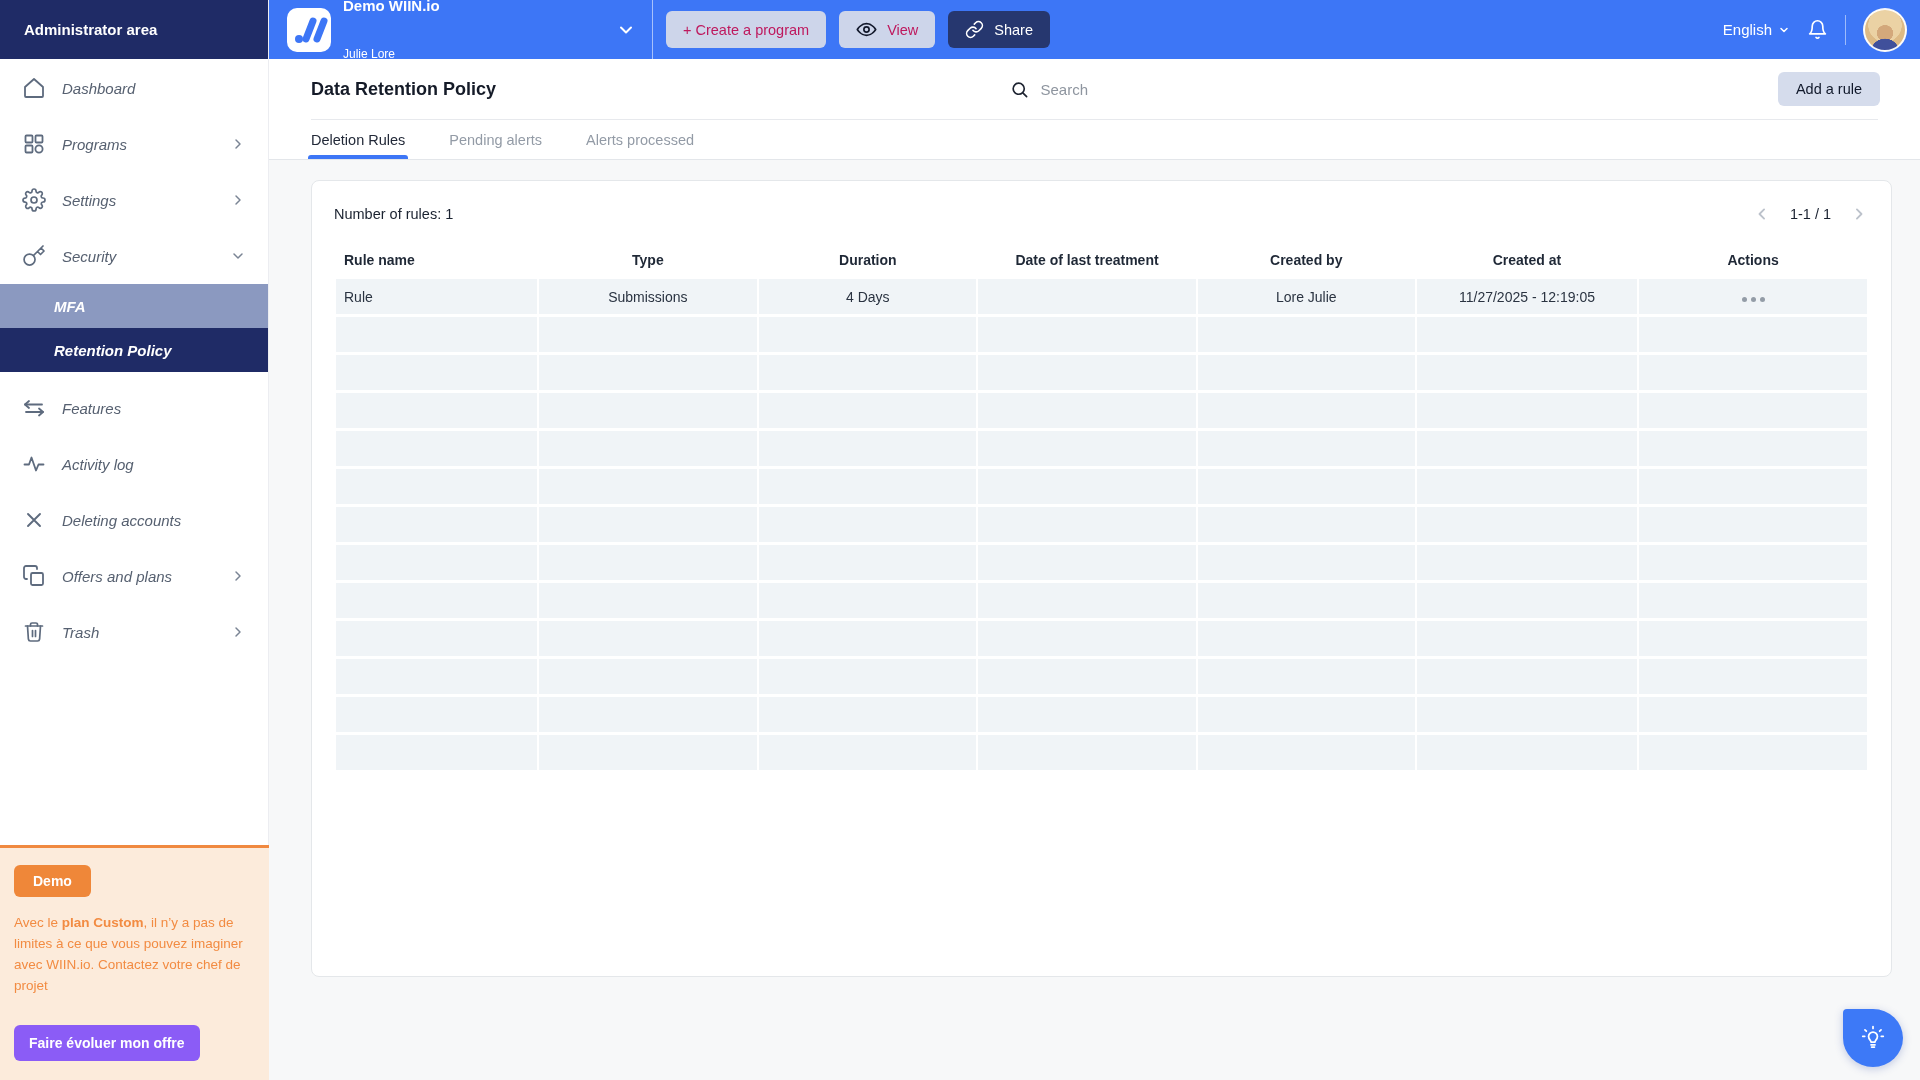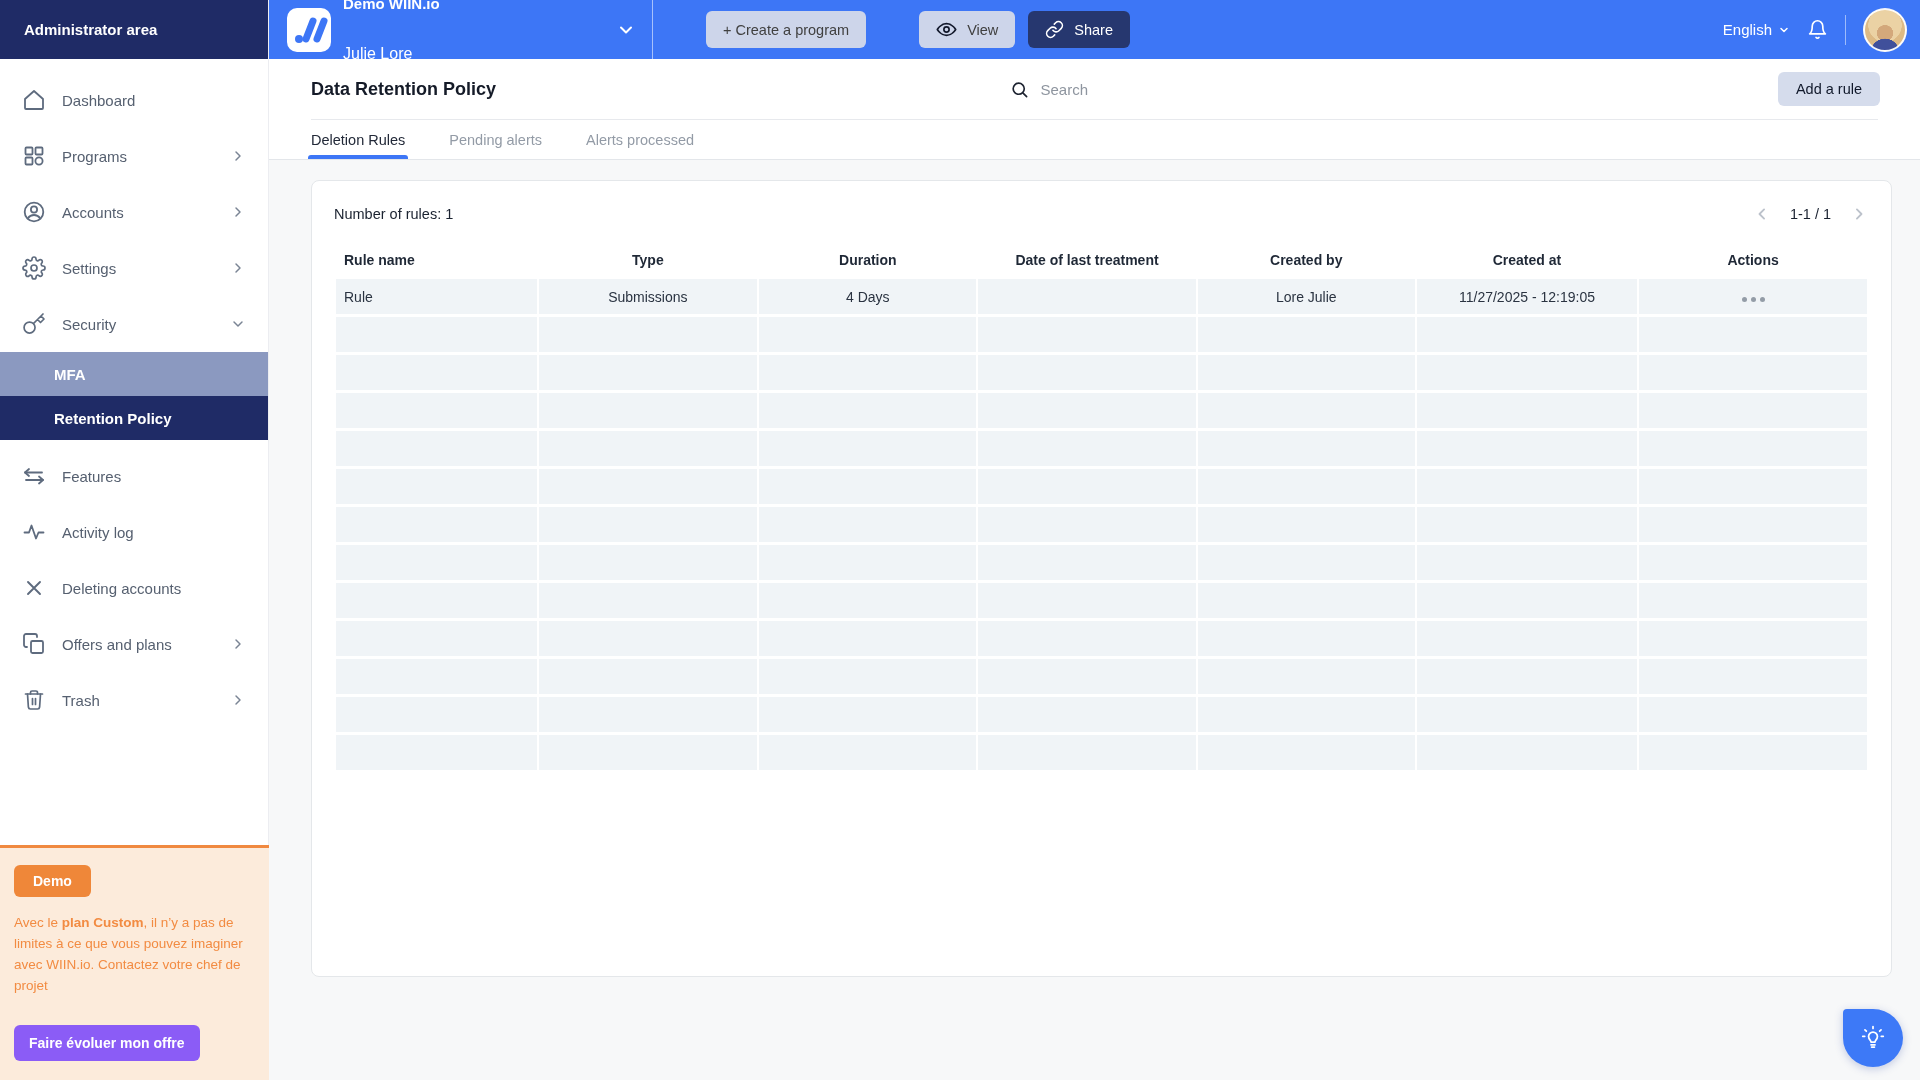--- a/index.html
+++ b/index.html
@@ -3,21 +3,21 @@
 <meta charset="utf-8">
 <style>
   * { margin:0; padding:0; box-sizing:border-box; }
   html,body { width:1920px; height:1080px; overflow:hidden; }
   body { font-family:"Liberation Sans","DejaVu Sans",sans-serif; background:#F7F8F9; position:relative; }
   svg { display:block; }
 
   
   .sidebar { position:absolute; left:0; top:0; width:269px; height:1080px; background:#FFFFFF; border-right:1px solid #ECEDF1; z-index:5; }
   .sidebar-header { height:59px; background:#1F2B66; color:#FFFFFF; display:flex; align-items:center; padding:0 24px; font-size:15px; font-weight:700; }
-  .nav { padding-top:13px; }
+  .nav { padding-top:1px;font-style:italic; }
   .nav-item { height:56px; display:flex; align-items:center; padding:0 22px; gap:16px; color:#566070; font-size:15px; cursor:pointer; }
   .nav-item .ico { color:#5E6B7E; flex:0 0 24px; }
   .nav-item .chev { margin-left:auto; color:#7A8494; }
   .nav-sub { height:44px; display:flex; align-items:center; padding-left:54px; font-size:15px; font-weight:600; color:#FFFFFF; cursor:pointer; }
   .nav-sub.mfa { background:#8B99C0; }
   .nav-sub.active { background:#1F2B66; }
   .nav-gap { height:8px; }
 
   
   .demo-panel { position:absolute; left:0; bottom:0; width:269px; height:235px; background:#FCEBDB; border-top:3px solid #F08940; padding:17px 14px 16px; }
@@ -25,26 +25,26 @@
   .demo-text { margin-top:15px; width:240px; font-size:13.5px; line-height:1.56; color:#F28B42; }
   .demo-text b { font-weight:700; }
   .demo-cta { display:inline-block; margin-top:29px; background:#8b5cf6; color:#FFF; border:none; border-radius:6px; font-family:inherit; font-size:14px; font-weight:600; padding:10px 15px; cursor:pointer; }
 
   
   .topbar { position:absolute; left:269px; top:0; right:0; height:59px; background:#3D76F6; display:flex; align-items:center; z-index:4; }
   .workspace { width:383px; height:59px; display:flex; align-items:center; padding-left:18px; gap:12px; cursor:pointer; }
   .logo { width:44px; height:44px; background:#FFFFFF; border-radius:10px; flex:0 0 44px; }
   .ws-text { line-height:1.3; color:#FFF; }
   .ws-title { font-size:15px; font-weight:700; }
-  .ws-sub { font-size:16px; font-weight:400;margin-top:31px; }
+  .ws-sub { font-size:12px; font-weight:400;margin-top:31px; }
   .ws-chev { margin-left:auto; margin-right:16px; color:#FFF; }
   .tb-divider { width:1px; height:59px; background:rgba(255,255,255,0.55); }
   .tb-actions { display:flex; align-items:center; gap:13px; margin-left:13px; }
   .btn { height:37px; display:inline-flex; align-items:center; gap:10px; border:none; border-radius:6px; font-family:inherit; font-size:14.5px; font-weight:500; padding:0 17px; cursor:pointer; }
-  .btn-light { background:#CDD5EA; color:#404040;margin-left:40px; }
+  .btn-light { background:#CDD5EA; color:#be185d; }
   .btn-navy { background:#26376F; color:#FFFFFF; }
   .tb-right { margin-left:auto; display:flex; align-items:center; gap:17px; padding-right:13px; }
   .lang { display:flex; align-items:center; gap:6px; color:#FFF; font-size:15px; font-weight:500; cursor:pointer; }
   .bell { color:#FFF; cursor:pointer; }
   .tb-vline { width:1px; height:30px; background:rgba(255,255,255,0.5); }
   .avatar { width:44px; height:44px; border-radius:50%; border:2px solid rgba(255,255,255,0.95); cursor:pointer;
     background:
       radial-gradient(circle at 50% 108%, #40509B 0 30%, rgba(0,0,0,0) 31%),
       radial-gradient(circle at 50% 58%, #D3A87B 0 26%, rgba(0,0,0,0) 27%),
       radial-gradient(circle at 50% 38%, #EBD2A4 0 52%, #DDBA85 53% 78%, #C0A066 79% 100%);
@@ -112,35 +112,20 @@
           </svg>
       </span>
       <span>Programs</span>
       <span class="chev">
         <svg width="16" height="16" viewBox="0 0 24 24" fill="none" stroke="currentColor" stroke-width="2.2" stroke-linecap="round" stroke-linejoin="round">
             <polyline points="9 6 15 12 9 18"></polyline>
           </svg>
       </span>
     </div>
 
-    <div class="nav-item">
-      <span class="ico">
-        <svg width="24" height="24" viewBox="0 0 24 24" fill="none" stroke="currentColor" stroke-width="1.8" stroke-linecap="round" stroke-linejoin="round">
-            <circle cx="12" cy="12" r="9.3"></circle>
-            <circle cx="12" cy="9.5" r="3.1"></circle>
-            <path d="M5.9 18.3a7.3 7.3 0 0 1 12.2 0"></path>
-          </svg>
-      </span>
-      <span>Accounts</span>
-      <span class="chev">
-        <svg width="16" height="16" viewBox="0 0 24 24" fill="none" stroke="currentColor" stroke-width="2.2" stroke-linecap="round" stroke-linejoin="round">
-            <polyline points="9 6 15 12 9 18"></polyline>
-          </svg>
-      </span>
-    </div>
 
     <div class="nav-item">
       <span class="ico">
         <svg width="24" height="24" viewBox="0 0 24 24" fill="none" stroke="currentColor" stroke-width="1.7" stroke-linecap="round" stroke-linejoin="round">
             <circle cx="12" cy="12" r="3"></circle>
             <path d="M19.4 15a1.65 1.65 0 0 0 .33 1.82l.06.06a2 2 0 0 1 0 2.83 2 2 0 0 1-2.83 0l-.06-.06a1.65 1.65 0 0 0-1.82-.33 1.65 1.65 0 0 0-1 1.51V21a2 2 0 0 1-2 2 2 2 0 0 1-2-2v-.09A1.65 1.65 0 0 0 9 19.4a1.65 1.65 0 0 0-1.82.33l-.06.06a2 2 0 0 1-2.83 0 2 2 0 0 1 0-2.83l.06-.06a1.65 1.65 0 0 0 .33-1.82 1.65 1.65 0 0 0-1.51-1H3a2 2 0 0 1-2-2 2 2 0 0 1 2-2h.09A1.65 1.65 0 0 0 4.6 9a1.65 1.65 0 0 0-.33-1.82l-.06-.06a2 2 0 0 1 0-2.83 2 2 0 0 1 2.83 0l.06.06a1.65 1.65 0 0 0 1.82.33H9a1.65 1.65 0 0 0 1-1.51V3a2 2 0 0 1 2-2 2 2 0 0 1 2 2v.09a1.65 1.65 0 0 0 1 1.51 1.65 1.65 0 0 0 1.82-.33l.06-.06a2 2 0 0 1 2.83 0 2 2 0 0 1 0 2.83l-.06.06a1.65 1.65 0 0 0-.33 1.82V9a1.65 1.65 0 0 0 1.51 1H21a2 2 0 0 1 2 2 2 2 0 0 1-2 2h-.09a1.65 1.65 0 0 0-1.51 1z"></path>
           </svg>
       </span>
       <span>Settings</span>
       <span class="chev">

